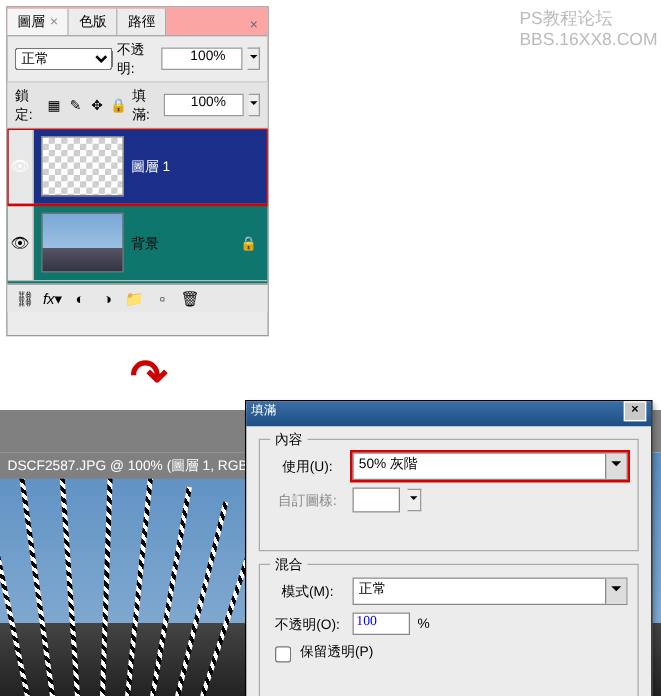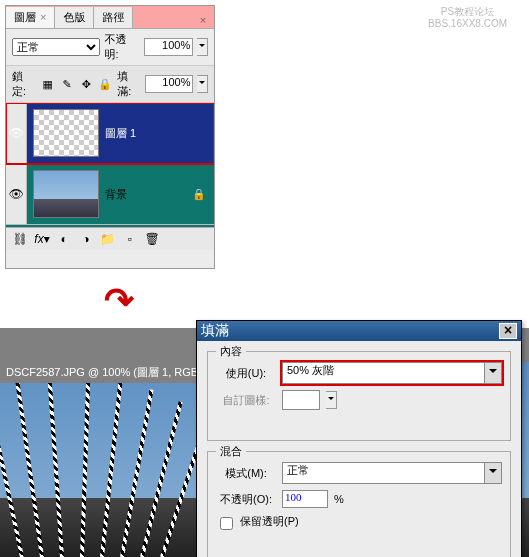--- a/index.html
+++ b/index.html
@@ -5,21 +5,21 @@
 body{margin:0;font-family:"Microsoft YaHei",sans-serif;font-size:11px;background:#fff;width:529px;height:557px;position:relative;color:#000}
 .panel{position:absolute;background:#ececec;border:1px solid #999;box-shadow:0 1px 0 #fff inset}
 .layers{left:5px;top:5px;width:208px;height:262px}
 .tabs{display:flex;align-items:flex-end;height:22px;background:#fca5a5;border-bottom:1px solid #aaa}
 .tab{padding:3px 8px;border-right:1px solid #aaa;background:#ececec;font-size:11px}
 .tab.active{background:#f5f5f5}
 .tab-x{margin-left:4px;color:#888;cursor:pointer}
 .close{margin-left:auto;margin-right:4px;width:14px;height:14px;text-align:center;line-height:12px;color:#666;cursor:pointer}
 .row{display:flex;align-items:center;padding:3px 6px;gap:4px}
 select.combo{height:18px;font-size:11px}
-.field{width:44px;height:16px;border:1px solid #999;background:#fff;text-align:right;padding:0 2px;font-size:11px}
+.field{width:44px;height:16px;border:1px solid #999;background:#fff;text-align:right;padding:0 13px;font-size:11px}
 .tri{width:10px;height:16px;border:1px solid #999;border-left:none;background:#eee;display:flex;align-items:center;justify-content:center}
 .tri::after{content:"";border:3px solid transparent;border-top-color:#000}
 .lockrow{border-top:1px solid #ccc;border-bottom:1px solid #ccc;background:#e4e4e4}
 .lockicon{width:16px;height:16px;display:flex;align-items:center;justify-content:center;font-size:11px}
 .layerlist{background:#0f766e;height:124px;overflow:hidden}
 .litem{display:flex;align-items:center;height:60px;border-bottom:1px solid #bbb}
 .litem.sel{background:#1a2f8a;color:#fff}
 .litem.sel-outline{outline:2px solid #d80000;outline-offset:-1px}
 .eye{width:20px;height:60px;border-right:1px solid #bbb;background:#e8e8e8;display:flex;align-items:center;justify-content:center;font-size:12px}
 .thumb{width:64px;height:46px;margin:0 6px;border:1px solid #777;background:#fff}
@@ -28,39 +28,39 @@
 .lname{flex:1;font-size:11px}
 .lock-small{margin-right:8px}
 .bottombar{display:flex;align-items:center;gap:6px;height:22px;padding:0 6px;border-top:1px solid #aaa;background:#e8e8e8}
 .bicon{width:16px;height:16px;display:flex;align-items:center;justify-content:center;font-size:12px;cursor:pointer}
 .arrow{position:absolute;left:104px;top:280px;color:#c00;font-size:36px;font-weight:bold;user-select:none}
 .graybar{position:absolute;left:0;top:328px;width:529px;height:34px;background:#808080}
 .doctitle{position:absolute;left:0;top:362px;background:#808080;color:#fff;padding:3px 6px;font-size:11px}
 .photo{position:absolute;left:0;top:362px;width:529px;height:195px;background:linear-gradient(#5c8fc2 0%,#7fa8d0 70%,#444 70%,#222 100%);overflow:hidden}
 .branch{position:absolute;bottom:0;width:4px;background:repeating-linear-gradient(45deg,#fff 0,#fff 3px,#000 3px,#000 6px);transform-origin:bottom center}
 .dialog{position:absolute;left:196px;top:320px;width:324px;background:#ececec;border:1px solid #000;box-shadow:2px 2px 4px rgba(0,0,0,.3)}
-.titlebar{background:linear-gradient(#3a6ea5,#1a4e85);color:#fff;display:flex;align-items:center;height:20px;padding:0 4px;font-size:14px}
+.titlebar{background:linear-gradient(#3a6ea5,#1a4e85);color:#fff;display:flex;height:20px;padding:0 4px;font-size:10px}
 .titlebar .close2{margin-left:auto;width:16px;height:14px;background:#c9c9c9;border:1px solid #fff;text-align:center;line-height:12px;color:#000;font-weight:bold;cursor:pointer}
 .dlgbody{padding:10px;display:flex;gap:8px}
 .left{flex:1}
 .right{width:60px;display:flex;flex-direction:column;gap:6px}
 .winbtn{height:22px;border:1px solid #888;background:#ececec;font-size:11px;cursor:pointer}
 .group{border:1px solid #aaa;padding:10px 8px 24px;margin-bottom:10px;position:relative}
 .group>.gtitle{position:absolute;top:-8px;left:8px;background:#ececec;padding:0 4px;font-size:11px}
 .frow{display:flex;align-items:center;gap:6px;margin-bottom:6px;font-size:11px}
 .frow label{min-width:60px;text-align:center}
 .combo2{flex:1;height:20px;border:1px solid #888;background:#fff;display:flex;align-items:flex-start;padding:0 4px;position:relative}
 .combo2 .dd{position:absolute;right:0;top:0;width:16px;height:100%;border-left:1px solid #888;background:#ddd;display:flex;align-items:center;justify-content:center}
 .combo2 .dd::after{content:"";border:4px solid transparent;border-top-color:#000}
 .redbox{outline:2px solid #d80000}
 .disabled{color:#888}
 .swatch{width:36px;height:18px;border:1px solid #888;background:#fff}
 .numin{width:40px;height:16px;border:1px solid #888;background:#fff;color:#00f;text-align:left;padding:0 2px;font-family:Liberation Serif, serif}
 .chk{display:flex;align-items:flex-start;gap:4px}
-.watermark{position:absolute;right:22px;top:6px;text-align:center;color:#bbb;font-size:10px;line-height:1.2}
+.watermark{position:absolute;right:3px;top:6px;text-align:left;color:#bbb;font-size:14px;line-height:1.2}
 </style>
 </head>
 <body>
 
 <div class="watermark">
   <div>PS教程论坛</div>
   <div>BBS.16XX8.COM</div>
 </div>
 
 <div class="panel layers">

